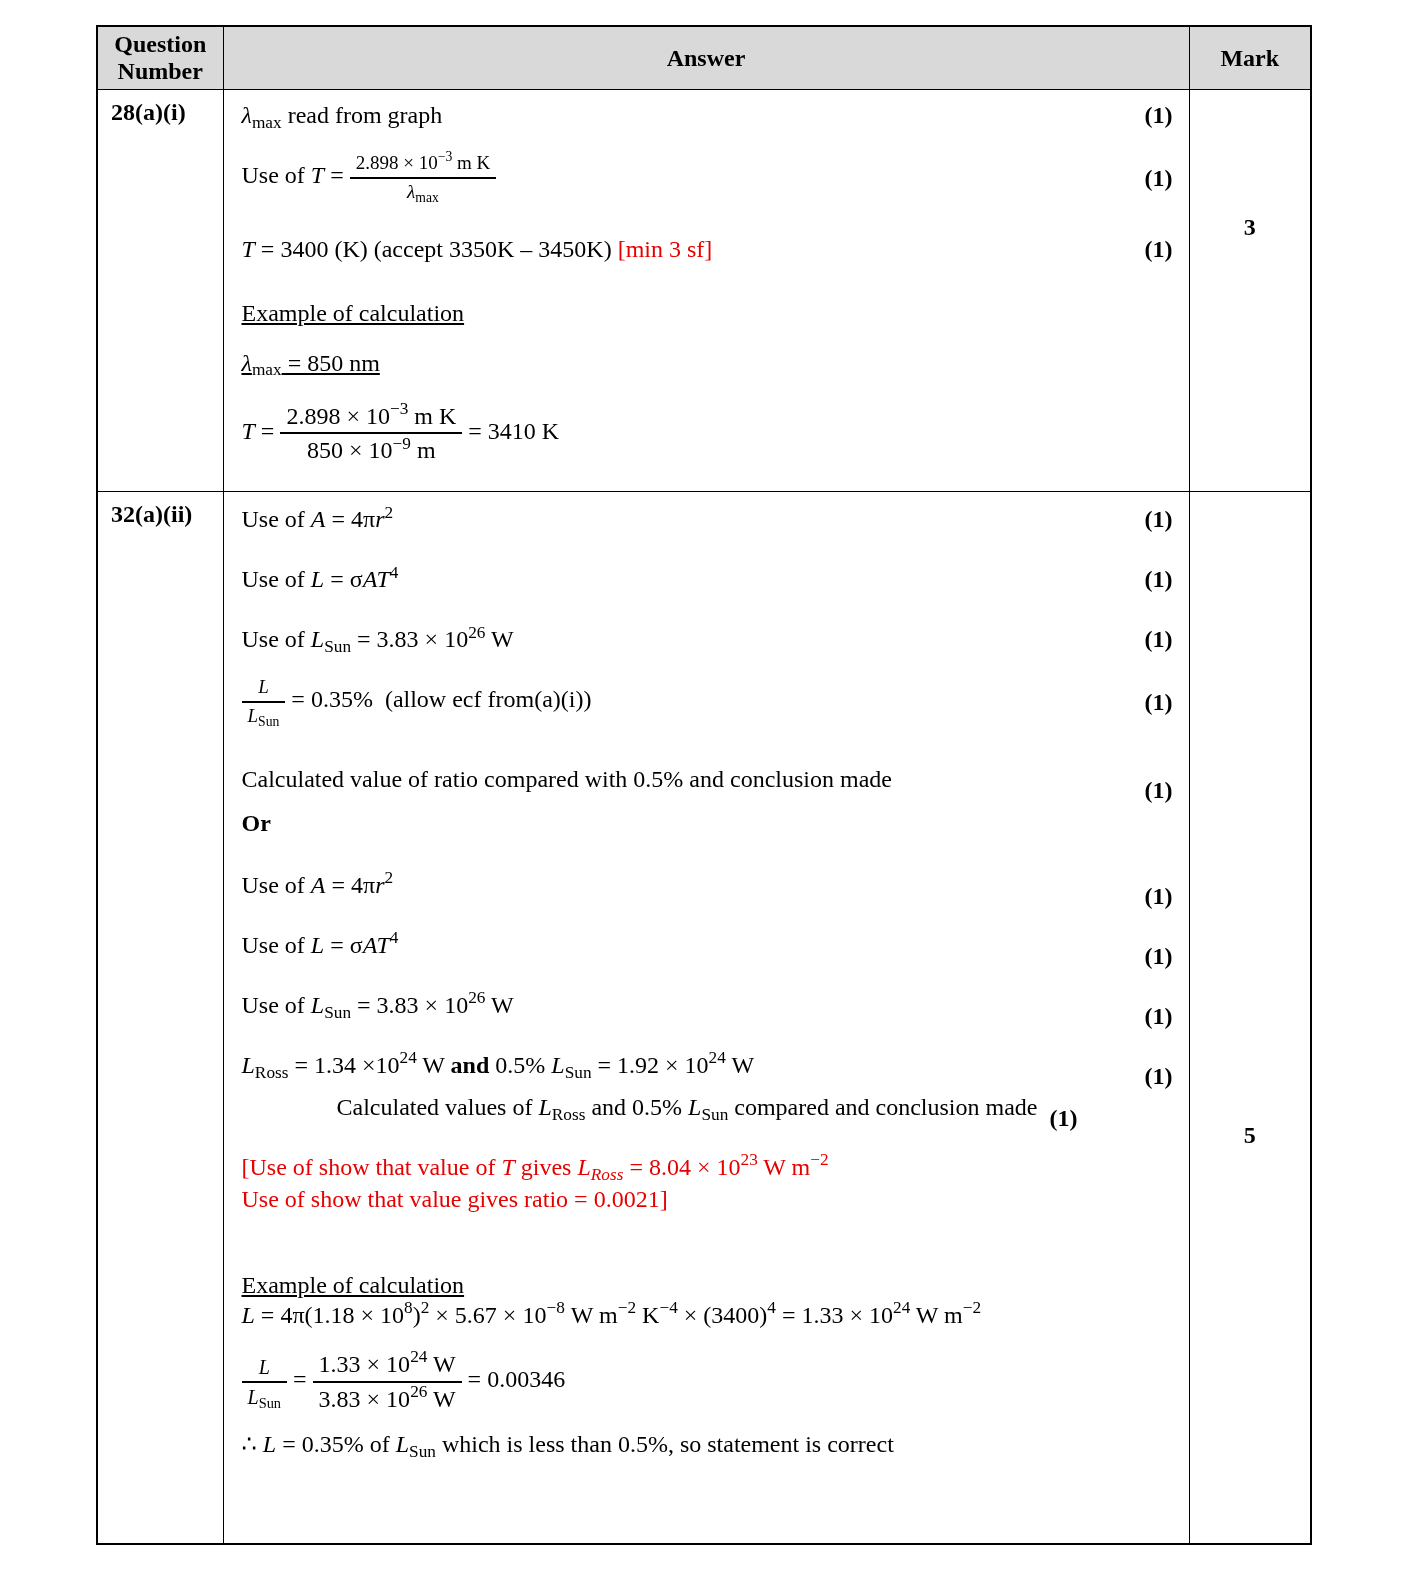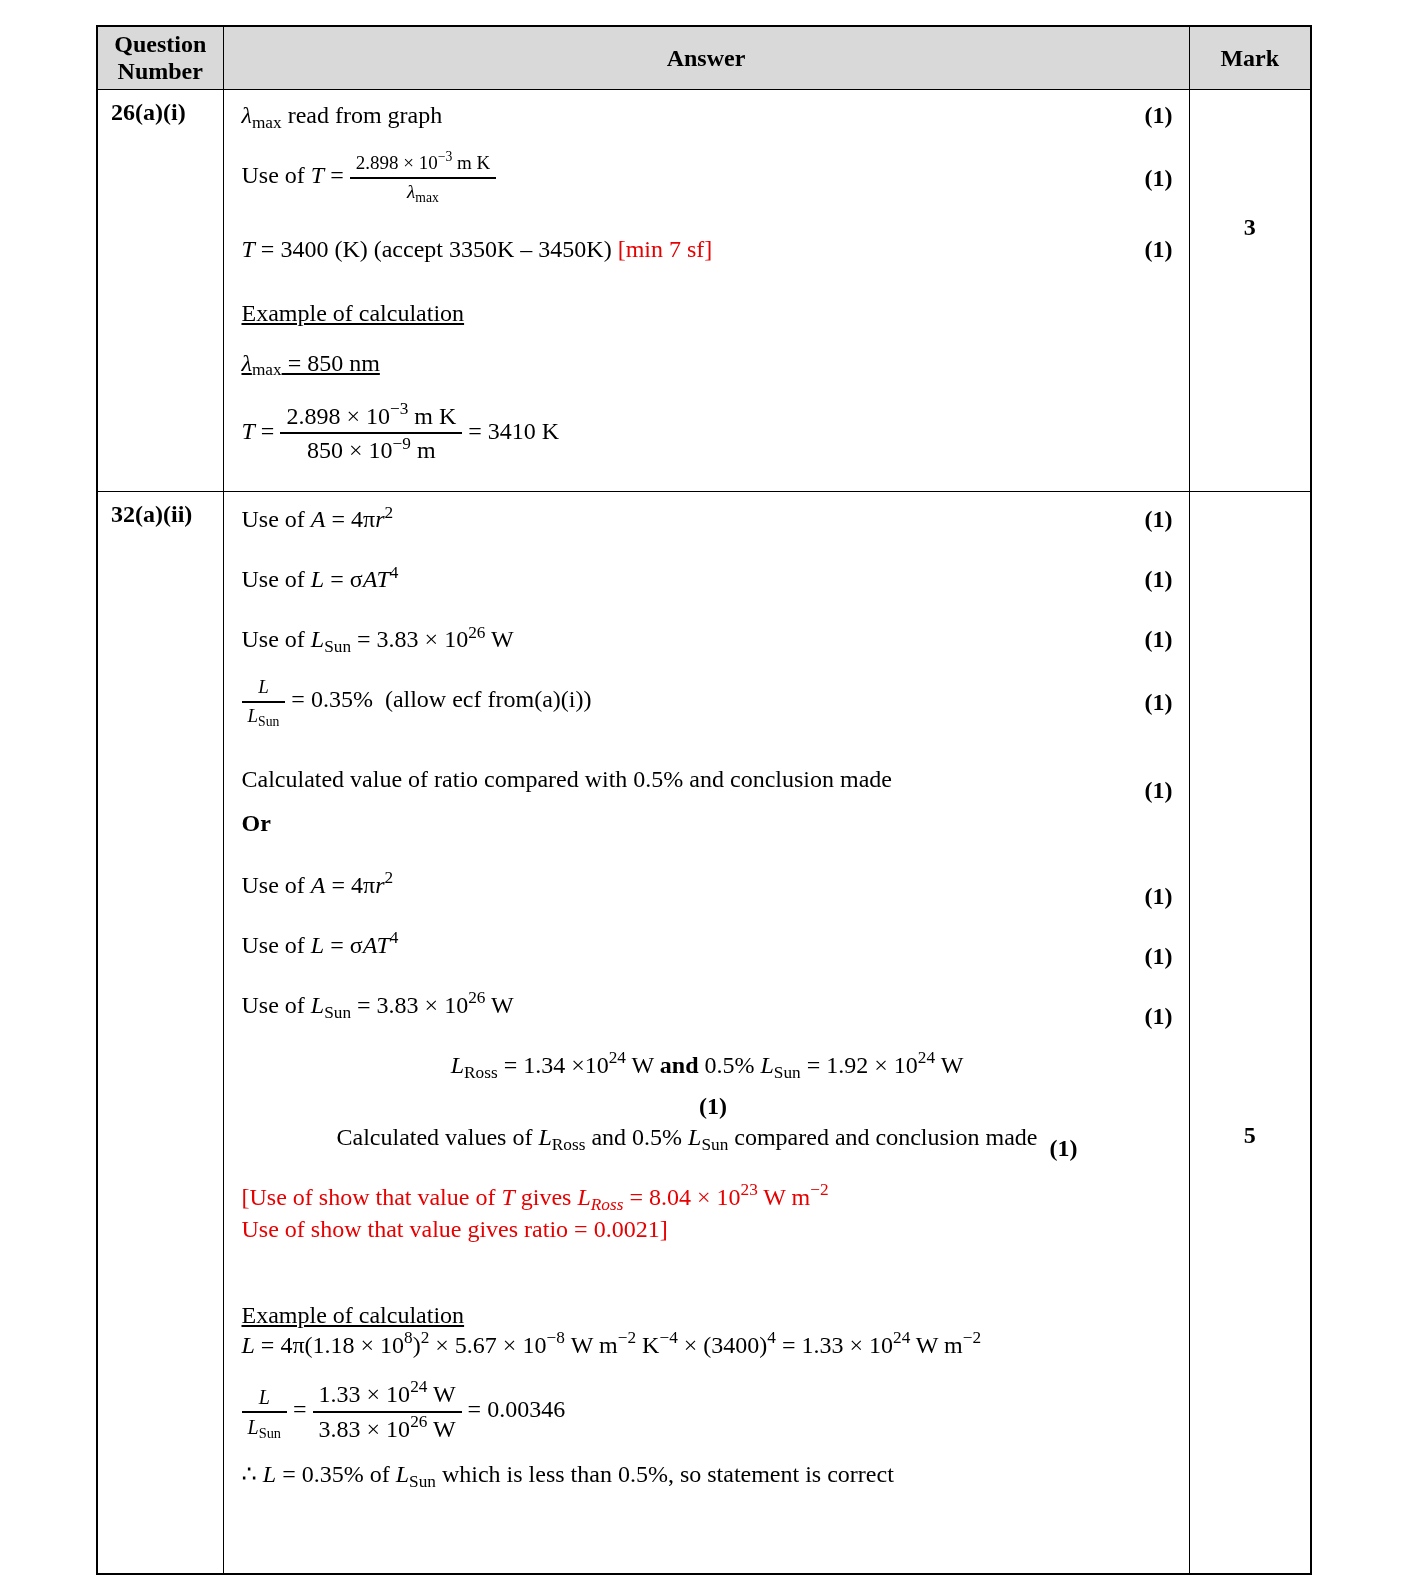--- a/index.html
+++ b/index.html
@@ -45,32 +45,32 @@
     </colgroup>
     <thead>
       <tr>
         <th>Question Number</th>
         <th>Answer</th>
         <th>Mark</th>
       </tr>
     </thead>
     <tbody>
         <tr>
-          <td class="qcell">26(a)(i)</td>
+          <td class="qcell">28(a)(i)</td>
           <td class="acell" style="">
             <div class="line" style="margin-top: 10px;">
               <span class="content"><i>λ</i><sub>max</sub> read from graph</span>
               <span class="mark">(1)</span>
             </div>
             <div class="line" style="margin-top: 22px;">
               <span class="content">Use of <i>T</i>&nbsp;=&nbsp;<span class="frac small"><span class="fnum">2.898 × 10<sup>−3</sup> m K</span><span class="fden"><i>λ</i><sub>max</sub></span></span></span>
               <span class="mark">(1)</span>
             </div>
             <div class="line" style="margin-top: 30px;">
-              <span class="content"><i>T</i> = 3400 (K) (accept 3350K – 3450K) <span class="red">[min 7 sf]</span></span>
+              <span class="content"><i>T</i> = 3400 (K) (accept 3350K – 3450K) <span class="red">[min 3 sf]</span></span>
               <span class="mark">(1)</span>
             </div>
             <div class="line" style="margin-top: 34px;">
               <span class="content"><span class="ul">Example of calculation</span></span>
             </div>
             <div class="line" style="margin-top: 20px; text-decoration: underline;">
               <span class="content"><i>λ</i><sub>max</sub> = 850 nm</span>
             </div>
             <div class="line" style="margin-top: 24px;">
               <span class="content"><i>T</i>&nbsp;=&nbsp;<span class="frac"><span class="fnum">2.898 × 10<sup>−3</sup> m K</span><span class="fden">850 × 10<sup>−9</sup> m</span></span>&nbsp;= 3410 K</span>
@@ -111,21 +111,21 @@
               <span class="mark low">(1)</span>
             </div>
             <div class="line" style="margin-top: 30px;">
               <span class="content">Use of <i>L</i> = σ<i>AT</i><sup>4</sup></span>
               <span class="mark low">(1)</span>
             </div>
             <div class="line" style="margin-top: 30px;">
               <span class="content">Use of <i>L</i><sub>Sun</sub> = 3.83 × 10<sup>26</sup> W</span>
               <span class="mark low">(1)</span>
             </div>
-            <div class="line" style="margin-top: 30px; flex-direction: column;">
+            <div class="line" style="margin-top: 30px;">
               <span class="content"><i>L</i><sub>Ross</sub> = 1.34 ×10<sup>24</sup> W <b>and</b> 0.5% <i>L</i><sub>Sun</sub> = 1.92 × 10<sup>24</sup> W</span>
               <span class="mark low">(1)</span>
             </div>
             <div class="line" style="margin-top: 12px; justify-content: center;">
               <span class="content">Calculated values of <i>L</i><sub>Ross</sub> and 0.5% <i>L</i><sub>Sun</sub> compared and conclusion made</span>
               <span class="mark low">(1)</span>
             </div>
             <div class="line" style="margin-top: 30px;">
               <span class="content"><span class="red">[Use of show that value of <i>T</i> gives <i>L<sub>Ross</sub></i> = 8.04 × 10<sup>23</sup> W m<sup>−2</sup></span></span>
             </div>

